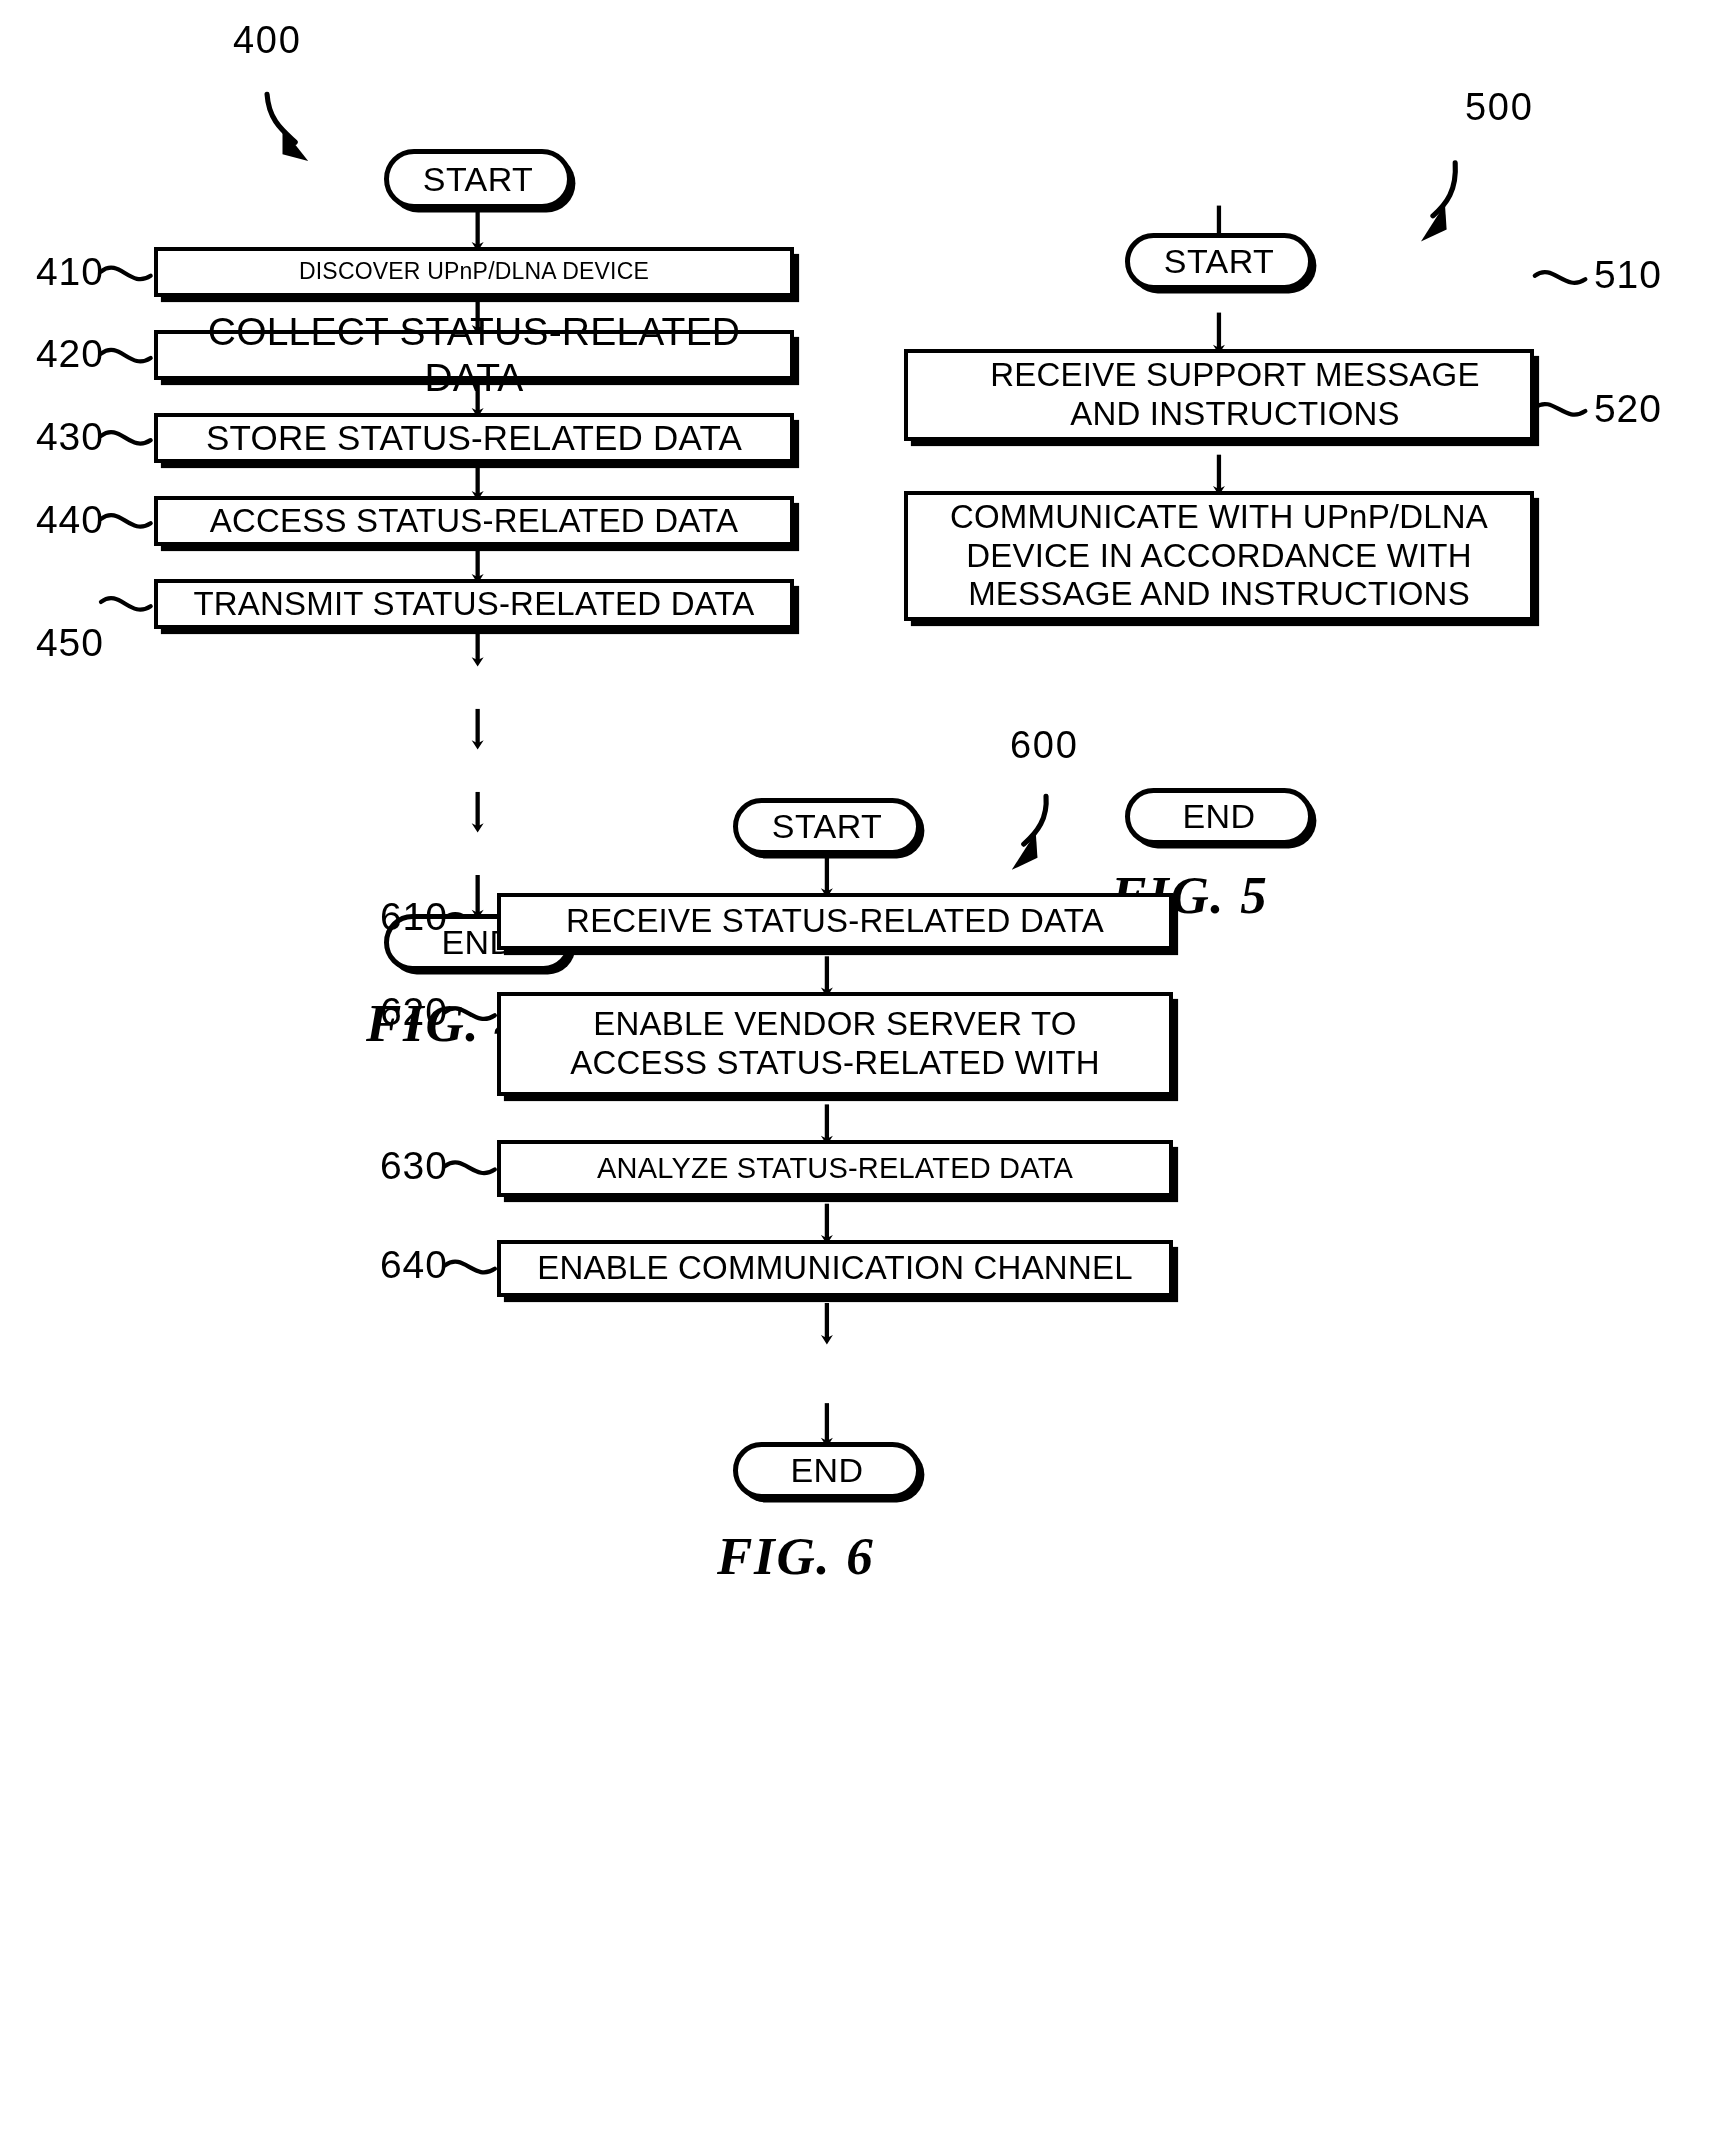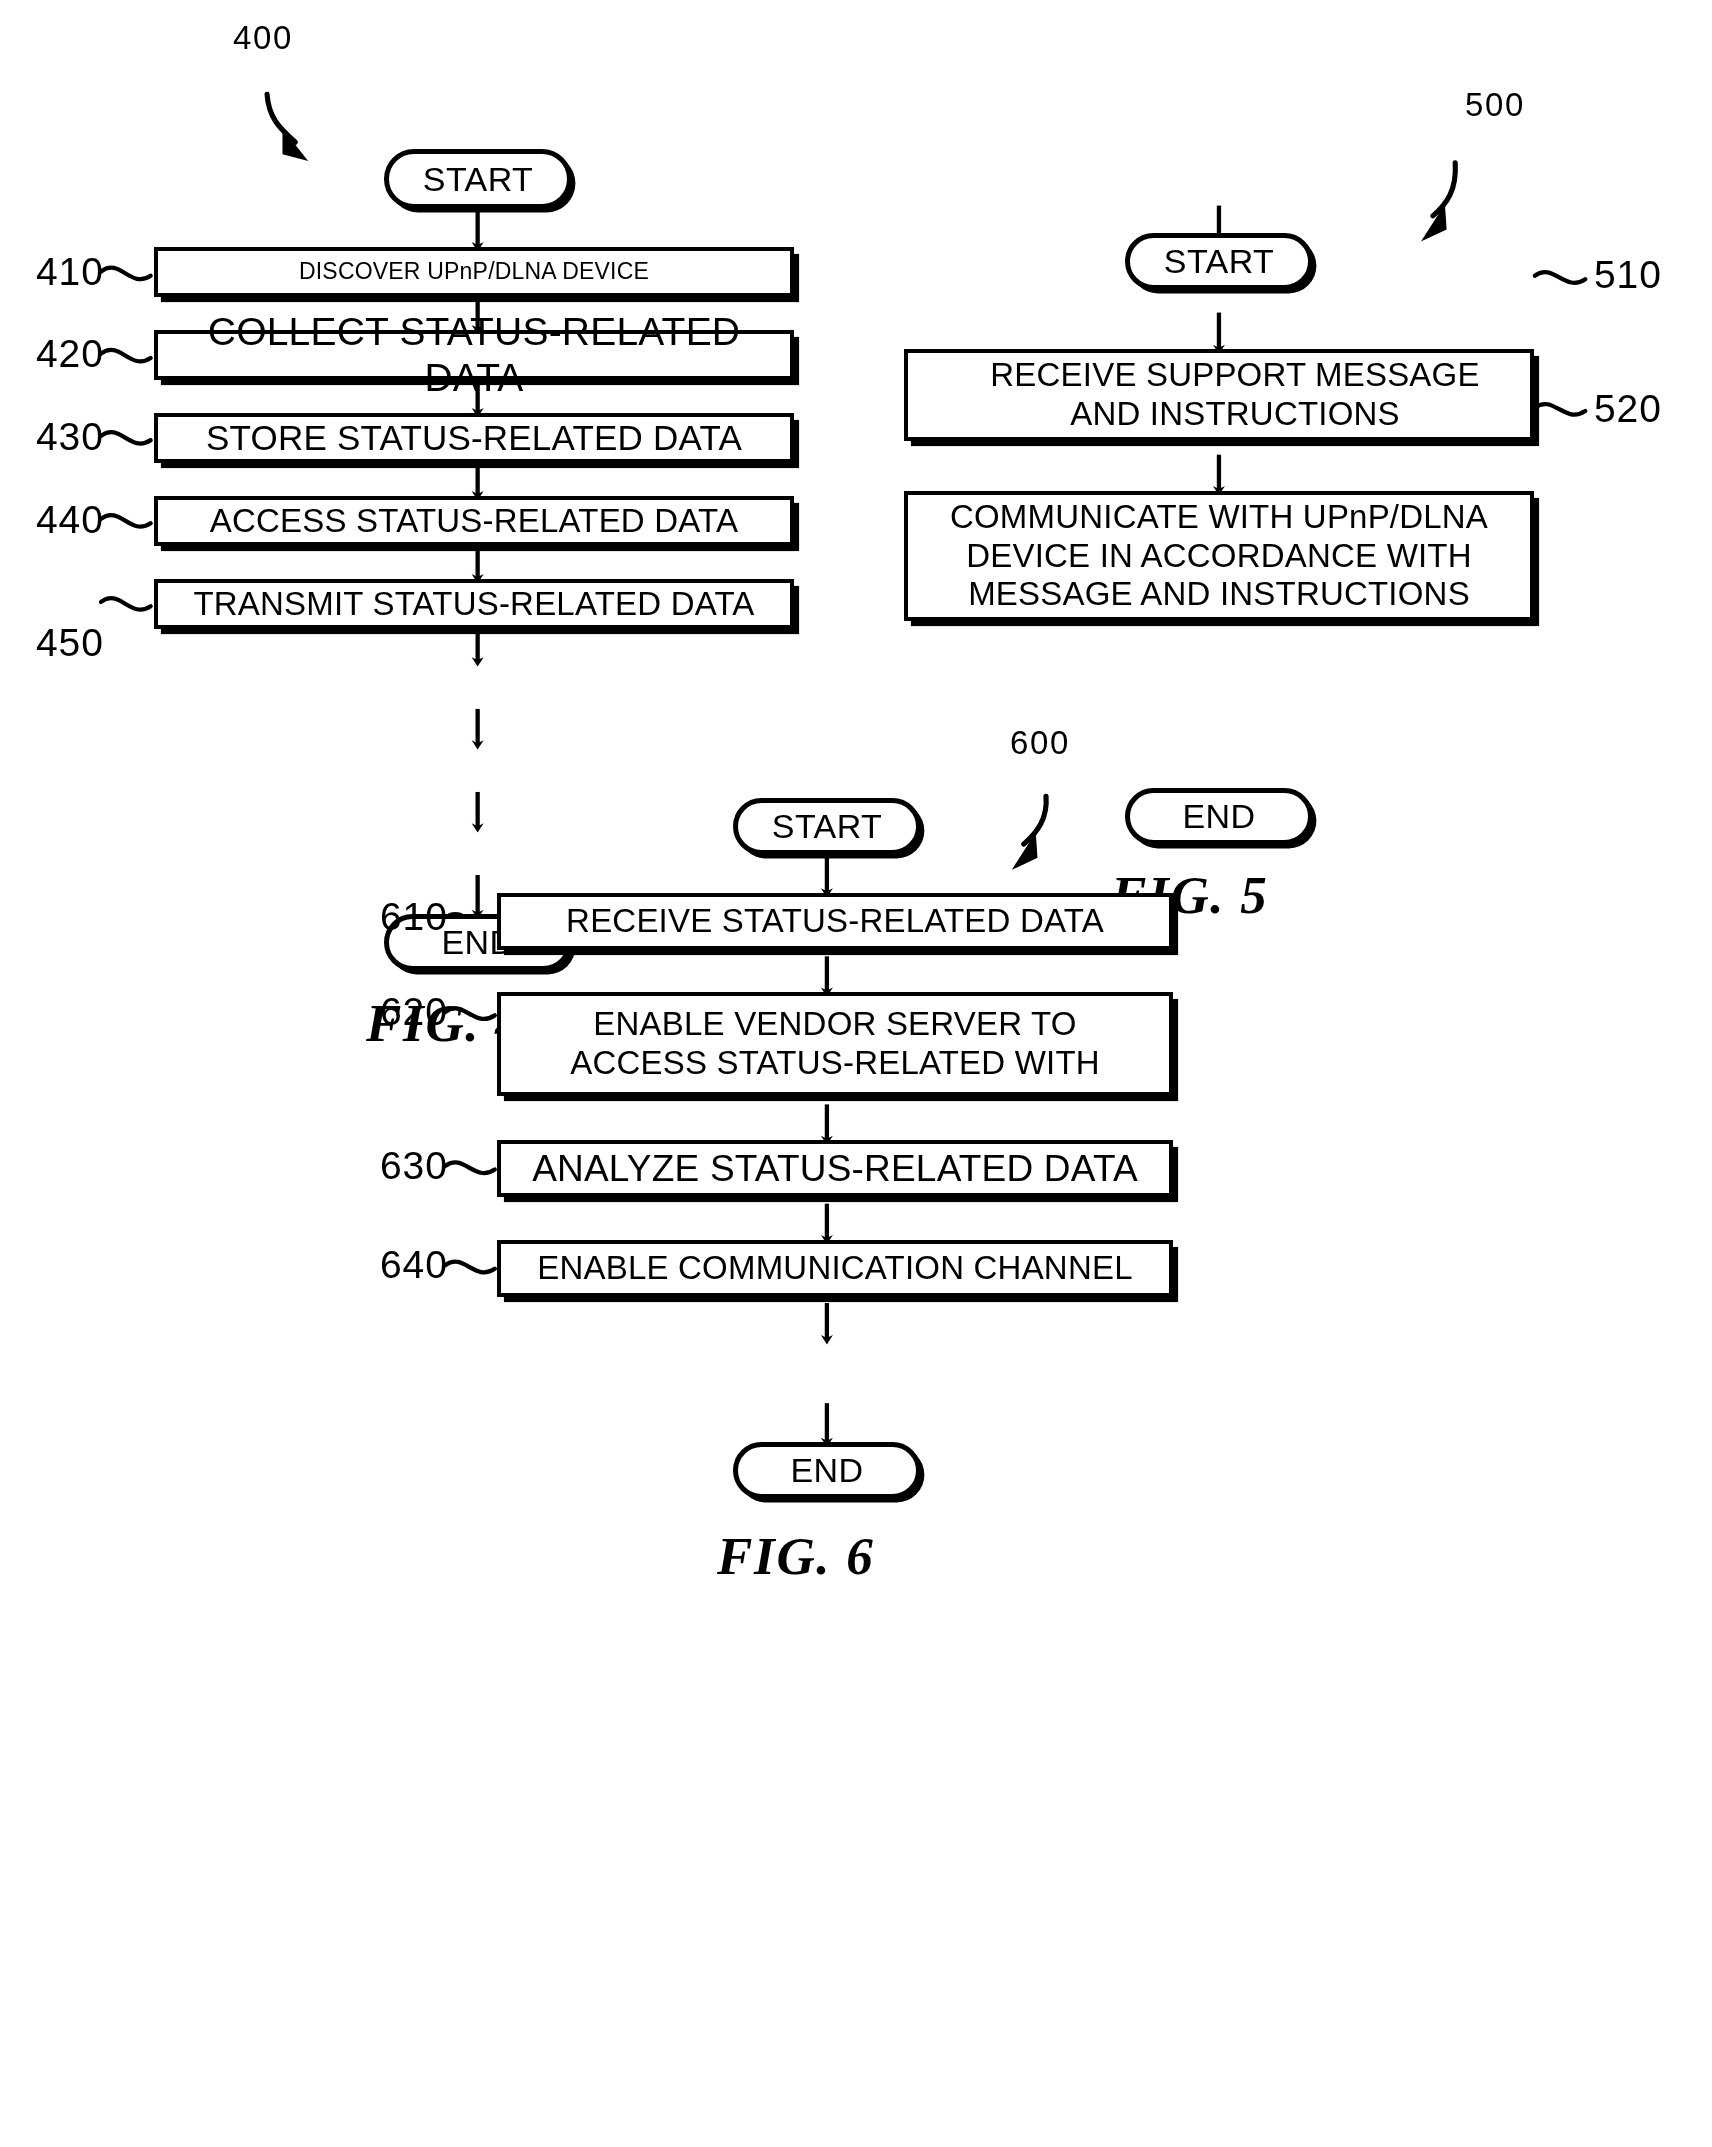--- a/index.html
+++ b/index.html
@@ -76,21 +76,21 @@
     font-family: "Liberation Serif", serif;
     font-style: italic;
     font-weight: bold;
     font-size: 53px;
     letter-spacing: 1.7px;
     white-space: nowrap;
   }
   
   .flownum {
     position: absolute;
-    font-size: 33px;
+    font-size: 38px;
     letter-spacing: 1.7px;
     white-space: nowrap;
   }
   svg.layer { pointer-events: none; }
 </style>
 </head>
 <body>
 
 <div id="canvas">
 
@@ -237,21 +237,21 @@
     <span>RECEIVE STATUS-RELATED DATA</span>
   </div>
 
   <div class="refnum" style="left:380px; top:990px;">620</div>
   <div class="pbox" style="left:497px; top:992px; width:676px; height:104px; font-size:33px;">
     <span>ENABLE VENDOR SERVER TO
 ACCESS STATUS-RELATED WITH</span>
   </div>
 
   <div class="refnum" style="left:380px; top:1144px;">630</div>
-  <div class="pbox" style="left:497px; top:1140px; width:676px; height:57px; font-size:37px;">
+  <div class="pbox" style="left:497px; top:1140px; width:676px; height:57px; font-size:29px;">
     <span>ANALYZE STATUS-RELATED DATA</span>
   </div>
 
   <div class="refnum" style="left:380px; top:1243px;">640</div>
   <div class="pbox" style="left:497px; top:1240px; width:676px; height:57px; font-size:33px;">
     <span>ENABLE COMMUNICATION CHANNEL</span>
   </div>
 
   <div class="cap" style="left:733px; top:1442px; width:188px; height:57px; font-size:34px;">
     <span>END</span>

